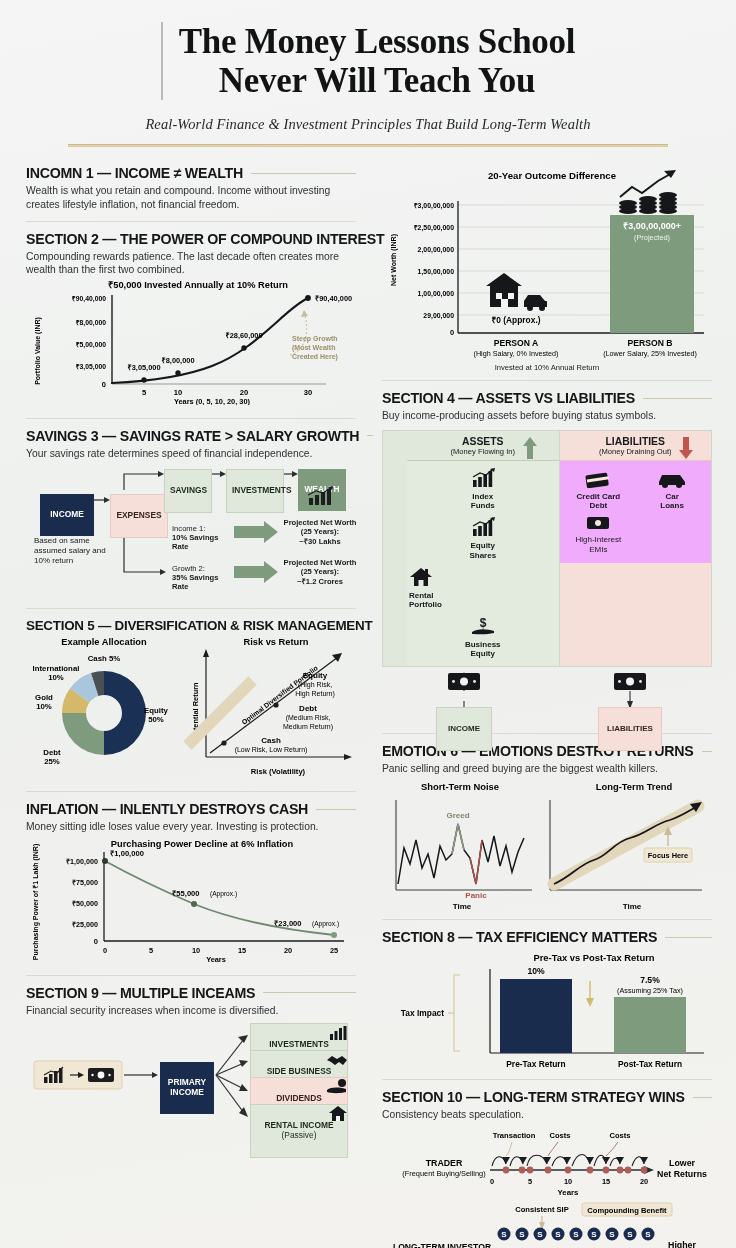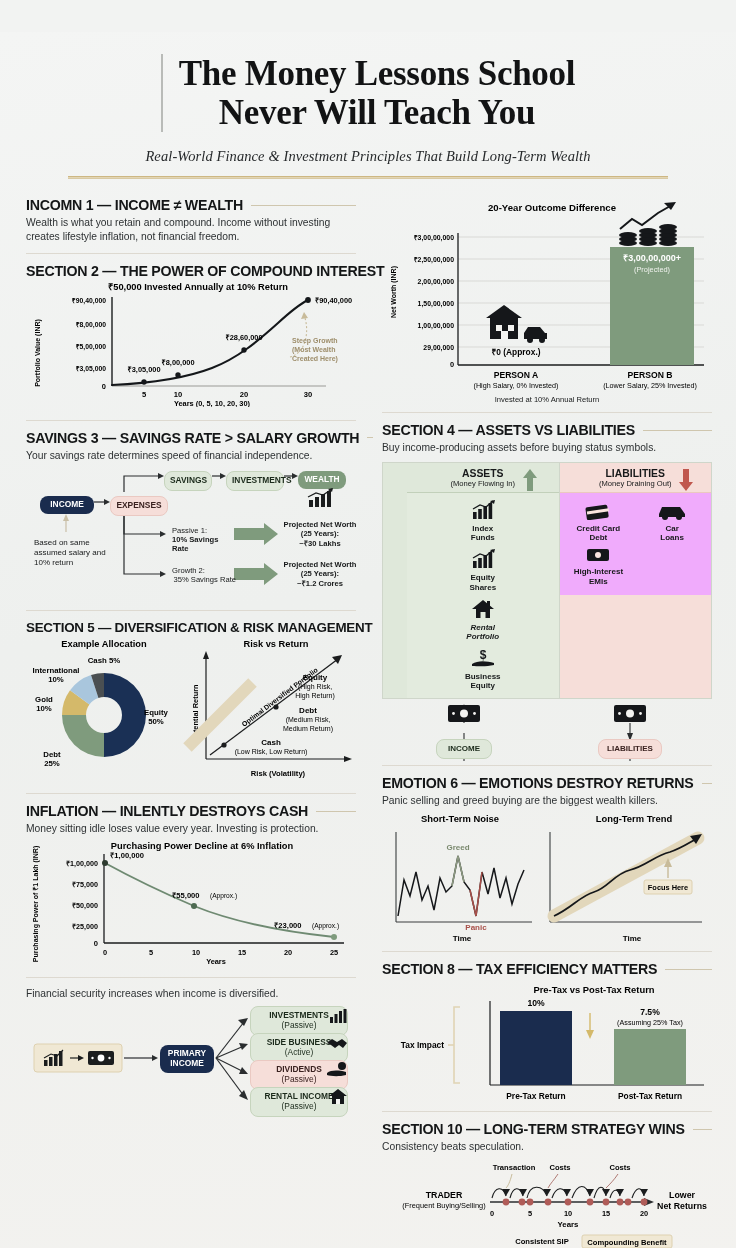--- a/index.html
+++ b/index.html
@@ -8,21 +8,21 @@
     background: #f2f3f2;
     font-family: "Liberation Sans", sans-serif;
     color: #17191a;
     overflow: hidden;
     position: relative;
   }
   .page { width: 736px; height: 1248px; position: relative;
     background: linear-gradient(170deg,#f4f5f4 0%,#eef0ee 45%,#f3f2ef 100%); }
 
   
-  .header { padding: 22px 30px 8px 30px; text-align: center; margin-top: 32px; }
+  .header { padding: 22px 30px 8px 30px; text-align: center; }
   .title-wrap { display: flex; justify-content: center; }
   .title-rule { width: 2px; background: #b9bbb8; margin-right: 16px; align-self: stretch; }
   h1 { font-family: "Liberation Serif", serif; font-weight: 700;
        font-size: 35px; line-height: 1.12; letter-spacing: -0.3px;
        color: #121314; text-align: center; }
   .subtitle { font-family: "Liberation Serif", serif; font-style: italic;
        font-size: 14.5px; color: #26292b; margin-top: 16px; letter-spacing: .1px;}
   .gold-rule { margin: 11px 38px 0 38px; height: 3px;
        background: linear-gradient(#c9b079,#c9b079) ,#e9e2d2;
        border-top: 1px solid #cdb783; border-bottom: 1px solid #d8c9a4;
@@ -41,21 +41,21 @@
   .sec-head { display: flex; align-items: center; gap: 8px; }
   h2 { font-size: 14.2px; font-weight: 700; letter-spacing: -.25px;
        white-space: nowrap; color: #141617; text-align: right; }
   .head-line { flex: 1; height: 1px; background: #cfc6ae; min-width: 6px; }
   .sec-sub { font-size: 10.3px; line-height: 1.32; margin-top: 3px; color: #2d3133; }
   .hr-soft { height:1px; background:#ddd9d0; margin: 9px 0; }
   svg text { font-family: "Liberation Sans", sans-serif; }
 
   
   .box { font-size: 8.4px; font-weight: 700; text-align: center;
-         border-radius: 8px; padding: 4px 5px; line-height: 1.15; }
+         border-radius: 0; padding: 16px 5px; line-height: 1.15; }
   .bx-navy  { background:#1a2c4e; color:#fff; }
   .bx-green { background:#dfe8da; color:#1b2a1b; border:1px solid #c6d4bd;}
   .bx-greenD{ background:#7f9b7d; color:#fff; }
   .bx-pink  { background:#f6ded9; color:#3a2220; border:1px solid #eac9c2;}
 
   .flow-note { font-size: 8px; line-height: 1.25; }
   .small { font-size: 7.6px; }
 </style>
 </head>
 <body>
@@ -85,20 +85,21 @@
           <div class="head-line"></div>
         </div>
         <div class="sec-sub">Wealth is what you retain and compound. Income without investing creates lifestyle inflation, not financial freedom.</div>
       </div>
       <div class="hr-soft"></div>
 
       <div class="sec">
         <div class="sec-head">
           <h2>SECTION 2 — THE POWER OF COMPOUND INTEREST</h2>
         </div>
+        <div class="sec-sub">Compounding rewards patience. The last decade often creates more wealth than the first two combined.</div>
 
         
         <svg width="330" height="128" viewBox="0 0 330 128">
           <text x="172" y="11" text-anchor="middle" font-size="9.3" font-weight="bold">₹50,000 Invested Annually at 10% Return</text>
           <text transform="translate(14,74) rotate(-90)" text-anchor="middle" font-size="7" font-weight="bold">Portfolio Value (INR)</text>
 
           <text x="80" y="24" text-anchor="end" font-size="6.8" font-weight="bold">₹90,40,000</text>
           <text x="80" y="48" text-anchor="end" font-size="6.8" font-weight="bold">₹8,00,000</text>
           <text x="80" y="70" text-anchor="end" font-size="6.8" font-weight="bold">₹5,00,000</text>
           <text x="80" y="92" text-anchor="end" font-size="6.8" font-weight="bold">₹3,05,000</text>
@@ -173,32 +174,32 @@
           <svg style="position:absolute; left:280px; top:22px;" width="30" height="20" viewBox="0 0 30 20">
             <rect x="3" y="12" width="4" height="7" fill="#1b1d1e"></rect>
             <rect x="9" y="9" width="4" height="10" fill="#1b1d1e"></rect>
             <rect x="15" y="6" width="4" height="13" fill="#1b1d1e"></rect>
             <rect x="21" y="3" width="4" height="16" fill="#1b1d1e"></rect>
             <path d="M2,9 L10,5 L17,7 L26,1" fill="none" stroke="#1b1d1e" stroke-width="1.2"></path>
             <polygon points="27,0 22,1 26,4" fill="#1b1d1e"></polygon>
           </svg>
 
           <div style="position:absolute; left:146px; top:60px; width:64px;">
-            <div class="small">Passive 1:</div>
+            <div class="small">Income 1:</div>
             <div class="small" style="font-weight:700;">10% Savings Rate</div>
           </div>
           <div style="position:absolute; left:256px; top:54px; width:76px; text-align:center;">
             <div class="small" style="font-weight:700;">Projected Net Worth</div>
             <div class="small" style="font-weight:700;">(25 Years):</div>
             <div class="small" style="font-weight:700;">~₹30 Lakhs</div>
           </div>
 
           <div style="position:absolute; left:146px; top:100px; width:64px;">
             <div class="small">Growth 2:</div>
-            <div class="small" style="font-weight:400;text-align:right;">35% Savings Rate</div>
+            <div class="small" style="font-weight:700;">35% Savings Rate</div>
           </div>
           <div style="position:absolute; left:256px; top:94px; width:76px; text-align:center;">
             <div class="small" style="font-weight:700;">Projected Net Worth</div>
             <div class="small" style="font-weight:700;">(25 Years):</div>
             <div class="small" style="font-weight:700;">~₹1.2 Crores</div>
           </div>
         </div>
       </div>
       <div class="hr-soft" style="margin-top:14px;"></div>
 
@@ -292,20 +293,24 @@
           <text x="170" y="119" text-anchor="middle" font-size="7.4" font-weight="bold">10</text>
           <text x="216" y="119" text-anchor="middle" font-size="7.4" font-weight="bold">15</text>
           <text x="262" y="119" text-anchor="middle" font-size="7.4" font-weight="bold">20</text>
           <text x="308" y="119" text-anchor="middle" font-size="7.4" font-weight="bold">25</text>
           <text x="190" y="128" text-anchor="middle" font-size="7.4" font-weight="bold">Years</text>
         </svg>
       </div>
       <div class="hr-soft"></div>
 
       <div class="sec">
+        <div class="sec-head">
+          <h2>SECTION 9 — MULTIPLE INCEAMS</h2>
+          <div class="head-line"></div>
+        </div>
         <div class="sec-sub">Financial security increases when income is diversified.</div>
 
         <div style="position:relative; height:108px; margin-top:4px;">
           <svg width="330" height="108" viewBox="0 0 330 108" style="position:absolute;left:0;top:0;">
             <rect x="8" y="40" width="88" height="28" rx="3" fill="#f0e8d4" stroke="#ded1b0"></rect>
 
             <g transform="translate(18,46)">
               <rect x="0" y="10" width="3.5" height="6" fill="#1b1d1e"></rect>
               <rect x="5" y="7" width="3.5" height="9" fill="#1b1d1e"></rect>
               <rect x="10" y="4" width="3.5" height="12" fill="#1b1d1e"></rect>
@@ -483,21 +488,21 @@
                   <rect x="13.4" y="6" width="3.6" height="13" fill="#15171a"></rect>
                     <rect x="18.6" y="3" width="3.6" height="16" fill="#15171a"></rect>
                   <path d="M3,9 L10,5 L16,7 L23,1" fill="none" stroke="#15171a" stroke-width="1.3"></path>
                     <polygon points="25,0 20,1 24,4" fill="#15171a"></polygon>
                 </svg>
                 <div style="font-size:8px;font-weight:700;line-height:1.15;">
                   <span>Equity</span><br>
                   <span>Shares</span>
                 </div>
               </div>
-              <div style="text-align:center;font-style:italic;">
+              <div style="text-align:left;">
                 <svg width="24" height="20" viewBox="0 0 24 20">
                   <polygon points="12,1 23,10 19,10 19,19 5,19 5,10 1,10" fill="#15171a"></polygon>
                   <rect x="9.5" y="13" width="5" height="6" fill="#e3ebde"></rect>
                   <rect x="16" y="2" width="3" height="5" fill="#15171a"></rect>
                 </svg>
                 <div style="font-size:8px;font-weight:700;line-height:1.15;">
                   <span>Rental</span><br>
                   <span>Portfolio</span>
                 </div>
               </div>
@@ -542,21 +547,21 @@
                 <div style="font-size:8px;font-weight:700;line-height:1.15;">
                   <span>Car</span><br>
                   <span>Loans</span>
                 </div>
               </div>
               <div style="text-align:center;">
                 <svg width="28" height="20" viewBox="0 0 28 20">
                   <rect x="3" y="6" width="22" height="12" rx="2" fill="#15171a"></rect>
                   <circle cx="14" cy="12" r="3" fill="#fae4df"></circle>
                 </svg>
-                <div style="font-size:8px;font-weight:700;line-height:1.15;">
+                <div style="font-size:8px;font-weight:400;line-height:1.15;">
                   <span>High-Interest</span><br>
                   <span>EMIs</span>
                 </div>
               </div>
               <div></div>
             </div>
           </div>
         </div>
 
         <div style="position:relative; height:62px;">

